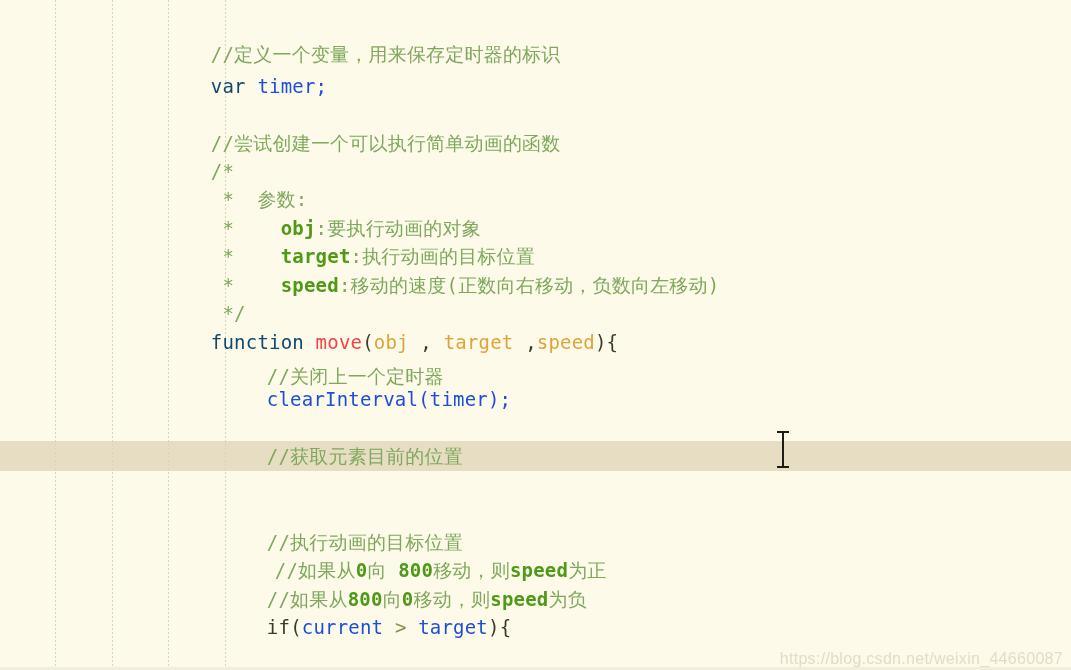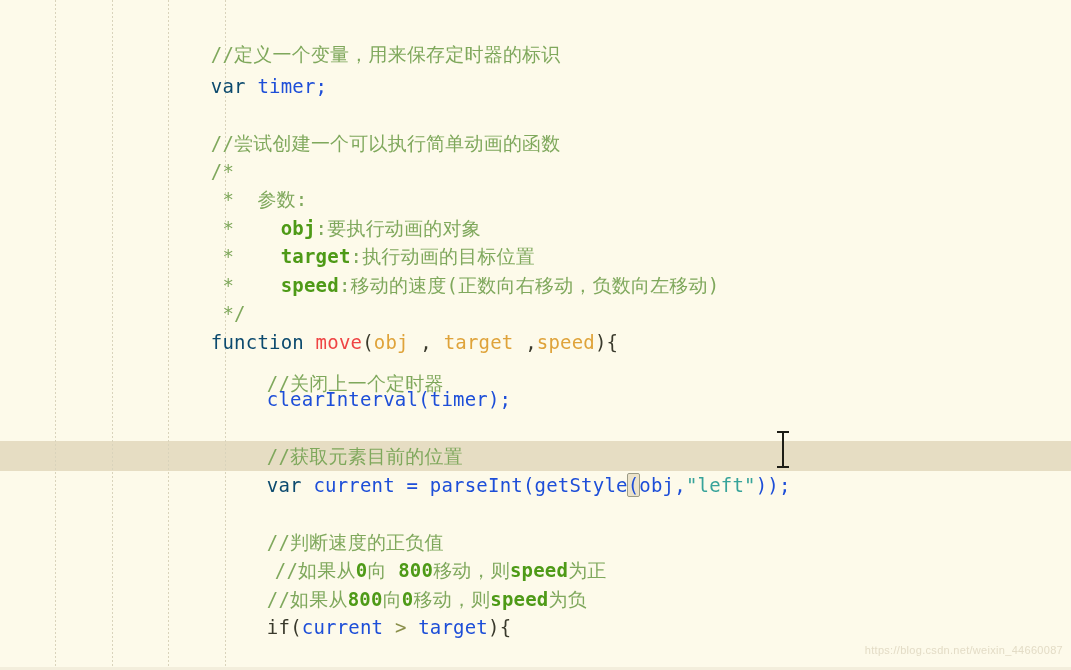--- a/index.html
+++ b/index.html
@@ -116,24 +116,24 @@
     width: 12px; height: 2px;
     background: #1d1d16;
   }
   .ibeam .bar-t { top: 1px; }
   .ibeam .bar-b { top: 36px; }
 
   
   .watermark {
     position: absolute;
     right: 8px;
-    bottom: 14px;
+    bottom: 2px;
     z-index: 7;
     font-family: "Liberation Sans", "DejaVu Sans", sans-serif;
-    font-size: 11px;
+    font-size: 16px;
     color: #e3dcc6;
     letter-spacing: 0.3px;
     white-space: nowrap;
   }
 
   
   .bottom-edge {
     position: absolute;
     left: 0; bottom: 0;
     width: 1071px; height: 3px;
@@ -190,38 +190,35 @@
     </div>
 
     <div class="line" style="top:271px; left:112px;">
       <span class="cmt"> */</span>
     </div>
 
     <div class="line" style="top:300px; left:112px;">
       <span class="kw">function</span><span class="plain"> </span><span class="fnname">move</span><span class="punct">(</span><span class="param">obj</span><span class="punct"> , </span><span class="param">target</span><span class="punct"> ,</span><span class="param">speed</span><span class="punct">){</span>
     </div>
 
-    <div class="line" style="top:341px; left:168px;text-align:right;">
+    <div class="line" style="top:334px; left:168px;text-align:right;">
       <span class="cmt">//关闭上一个定时器</span>
     </div>
 
     <div class="line" style="top:414px; left:168px;">
       <span class="cmt">//获取元素目前的位置</span>
     </div>
 
     <div class="line" style="top:357px; left:168px;">
       <span class="plain">clearInterval(timer);</span>
     </div>
 
-    <div class="line" style="top:443px; left:168px;">
-      <span class="kw">var</span><span class="plain"> current = parseInt(getStyle</span><span class="plain brkmatch">(</span><span class="plain">obj,</span><span class="str">"left"</span><span class="plain">));</span>
-    </div>
 
     <div class="line" style="top:500px; left:168px;">
-      <span class="cmt">//判断速度的正负值</span>
+      <span class="cmt">//执行动画的目标位置</span>
     </div>
 
     <div class="line" style="top:528px; left:176px;">
       <span class="cmt">//如果从</span><span class="cmt-b">0</span><span class="cmt">向 </span><span class="cmt-b">800</span><span class="cmt">移动，则</span><span class="cmt-b">speed</span><span class="cmt">为正</span>
     </div>
 
     <div class="line" style="top:557px; left:168px;">
       <span class="cmt">//如果从</span><span class="cmt-b">800</span><span class="cmt">向</span><span class="cmt-b">0</span><span class="cmt">移动，则</span><span class="cmt-b">speed</span><span class="cmt">为负</span>
     </div>
 

